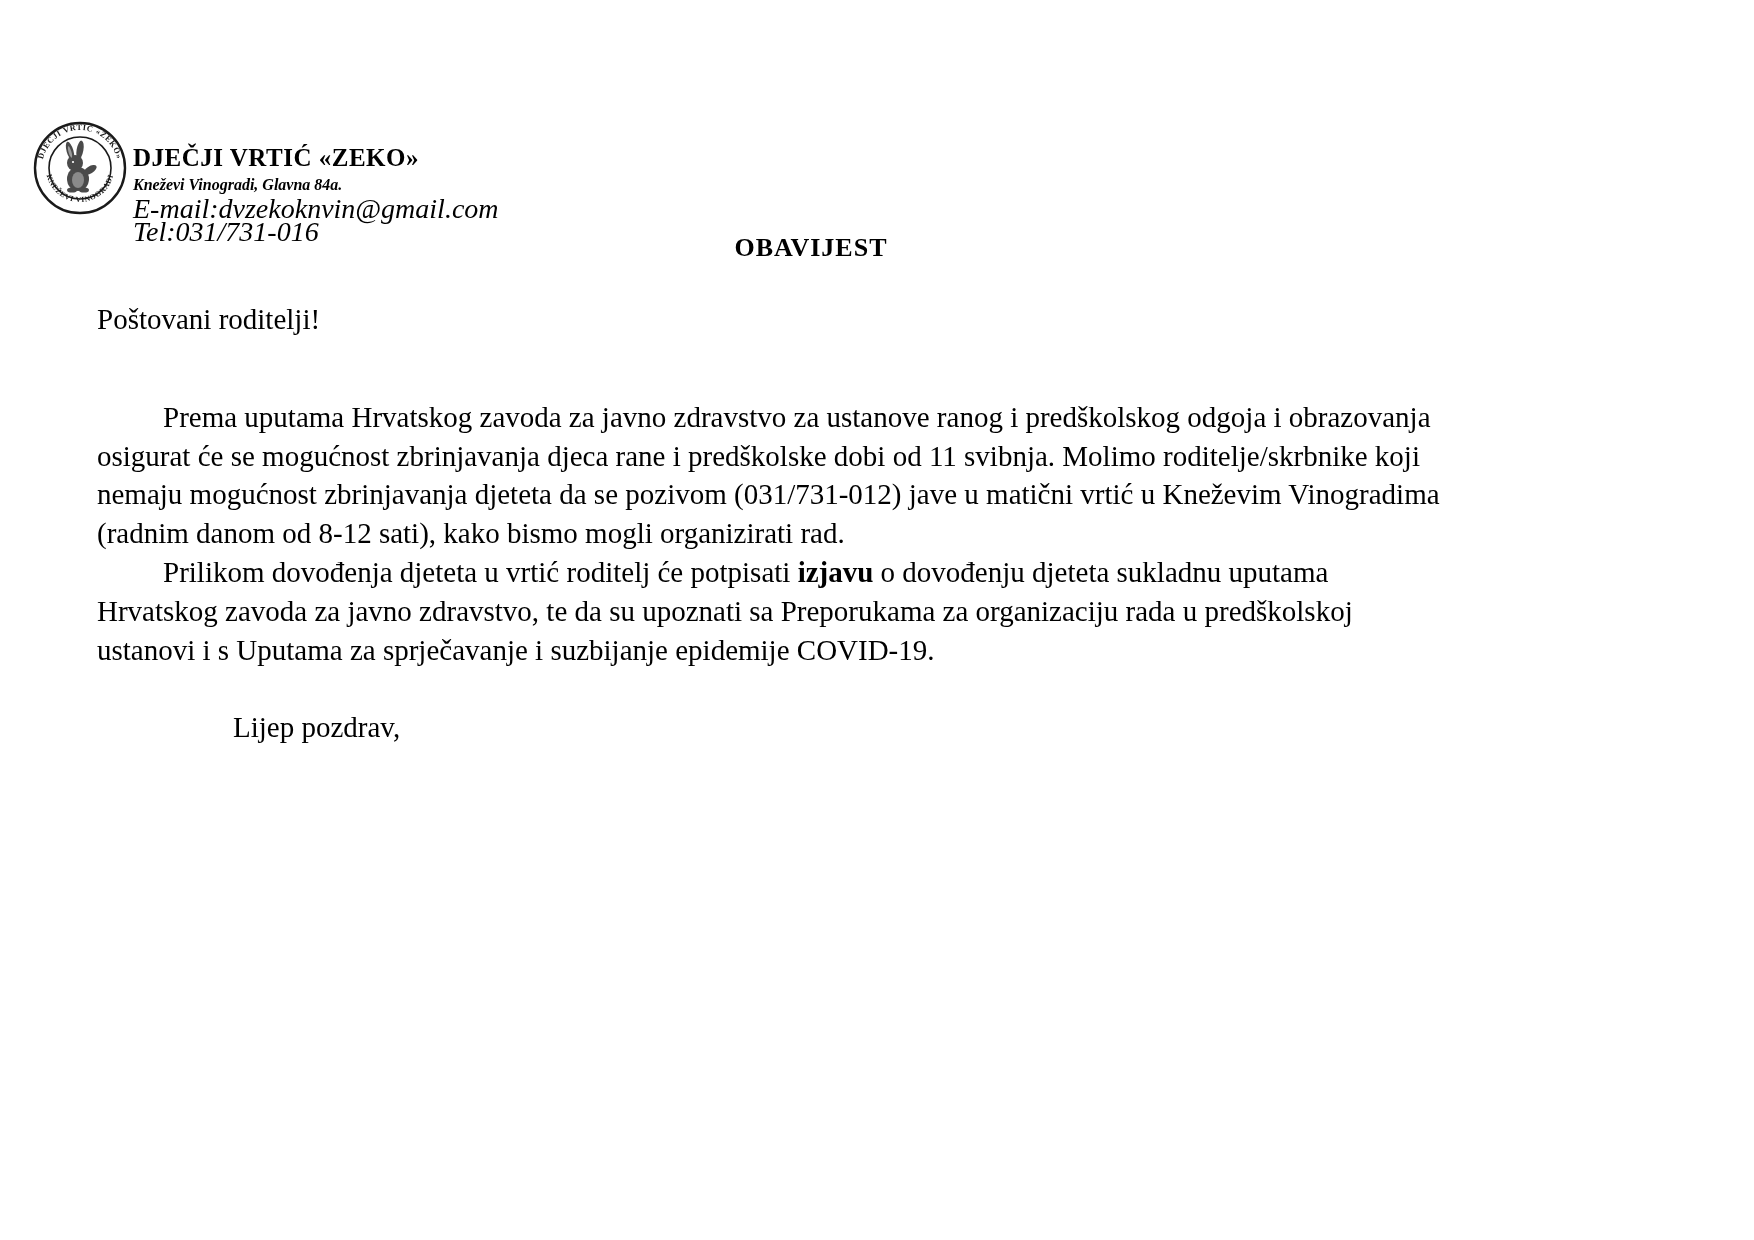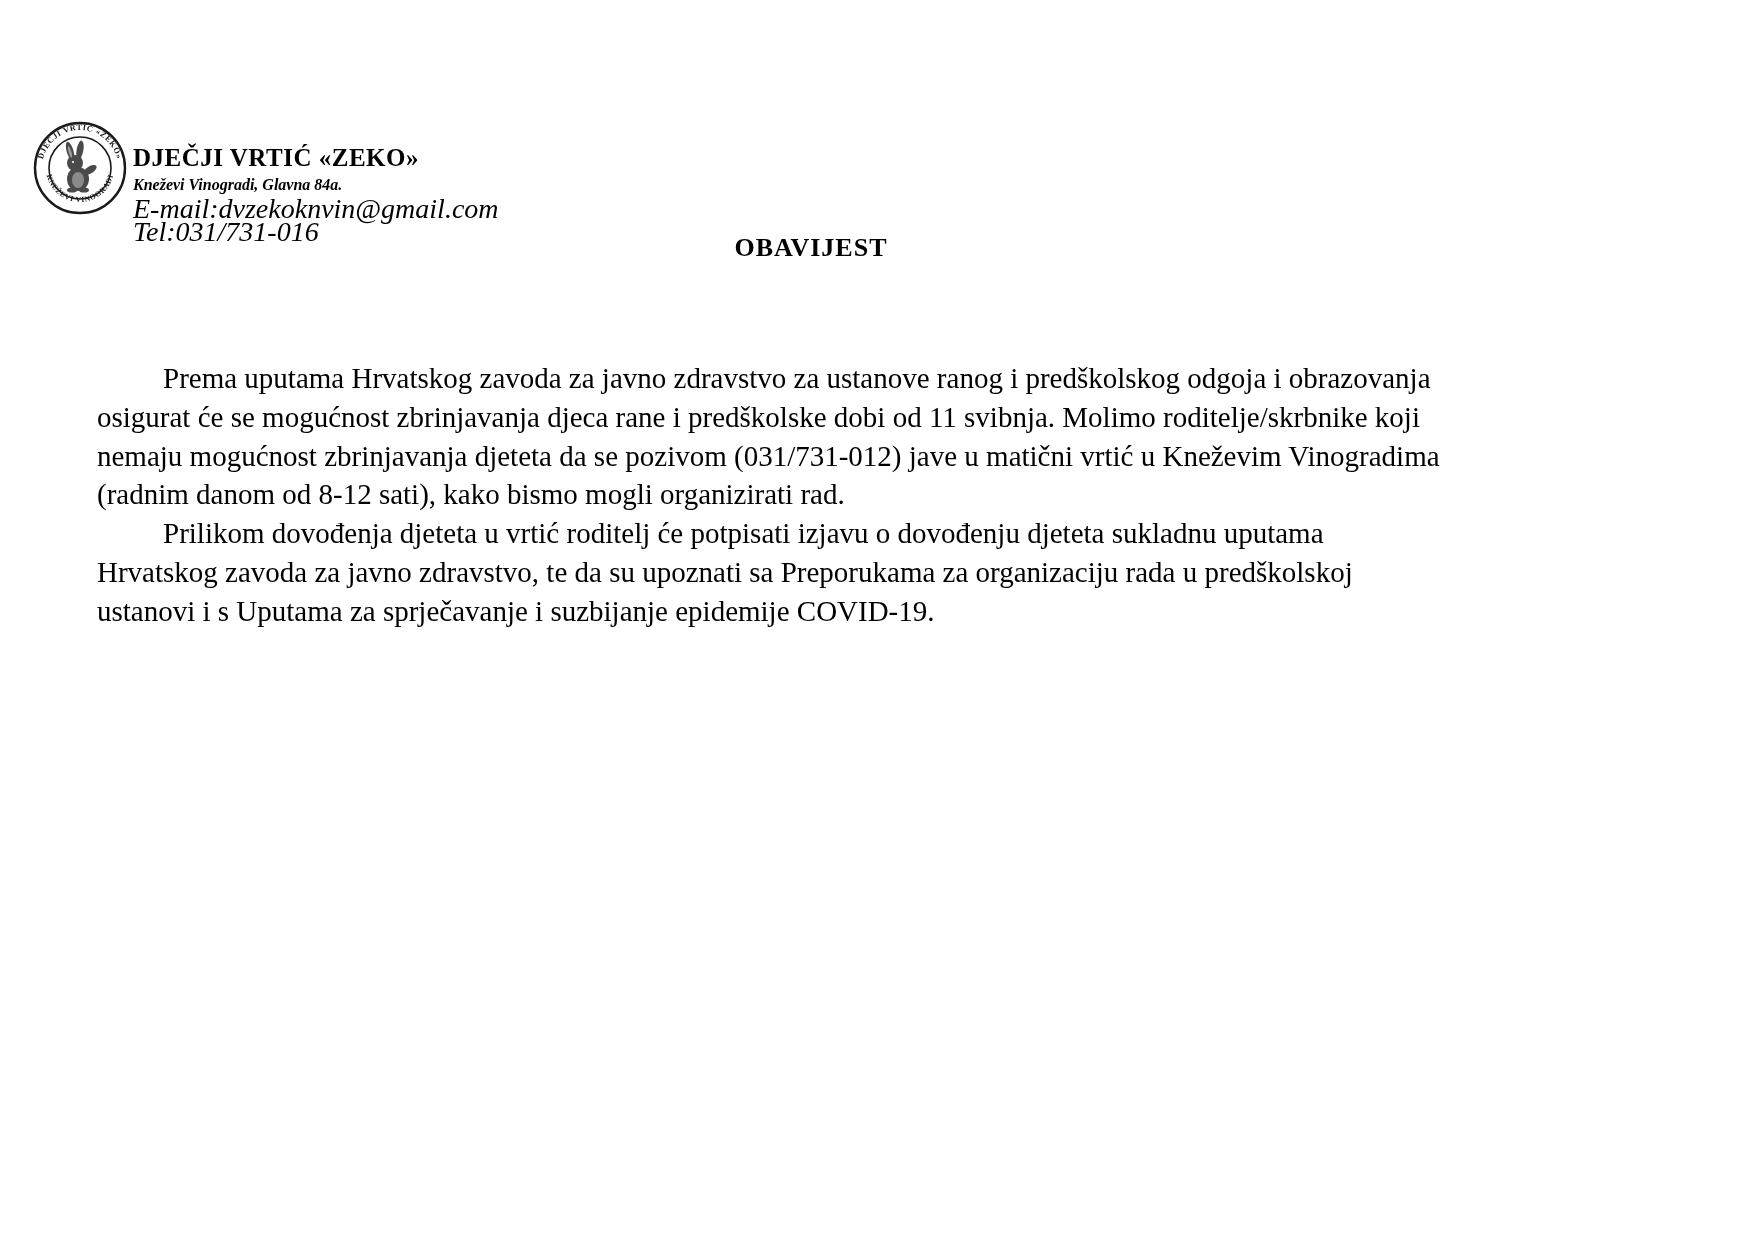--- a/index.html
+++ b/index.html
@@ -69,21 +69,21 @@
     font-size: 29px;
     line-height: 38.8px;
     text-align: left;
   }
   .salutation { margin: 0; }
   .para {
     margin: 0;
     text-indent: 66px;
   }
   .para.first { margin-top: 59px; }
-  .bold-inline { font-weight: normal; }
+  .bold-inline { font-weight: bold; }
   .closing {
     margin-top: 38.8px;
     padding-left: 136px;
   }
 
   
   .signature {
     position: absolute;
     left: 958px;
     top: 802px;
@@ -128,18 +128,20 @@
   <div class="letterhead-text">
     <div class="org-name">DJEČJI VRTIĆ «ZEKO»</div>
     <div class="org-address">Kneževi Vinogradi, Glavna 84a.</div>
     <div class="org-email">E-mail:dvzekoknvin@gmail.com</div>
     <div class="org-tel">Tel:031/731-016</div>
   </div>
 
   <div class="doc-title">OBAVIJEST</div>
 
   <div class="body-block">
+    <p class="salutation">Poštovani roditelji!</p>
     <p class="para first">Prema uputama Hrvatskog zavoda za javno zdravstvo za ustanove ranog i predškolskog odgoja i obrazovanja osigurat će se mogućnost zbrinjavanja djeca rane i predškolske dobi od 11 svibnja. Molimo roditelje/skrbnike koji nemaju mogućnost zbrinjavanja djeteta da se pozivom (031/731-012) jave u matični vrtić u Kneževim Vinogradima (radnim danom od 8-12 sati), kako bismo mogli organizirati rad.</p>
     <p class="para"><span>Prilikom dovođenja djeteta u vrtić roditelj će potpisati </span><span class="bold-inline">izjavu</span><span> o dovođenju djeteta sukladnu uputama Hrvatskog zavoda za javno zdravstvo, te da su upoznati sa Preporukama za organizaciju rada u predškolskoj ustanovi i s Uputama za sprječavanje i suzbijanje epidemije COVID-19.</span></p>
+    <p class="closing">Lijep pozdrav,</p>
   </div>
 
 
 </div>
 
 </body></html>

